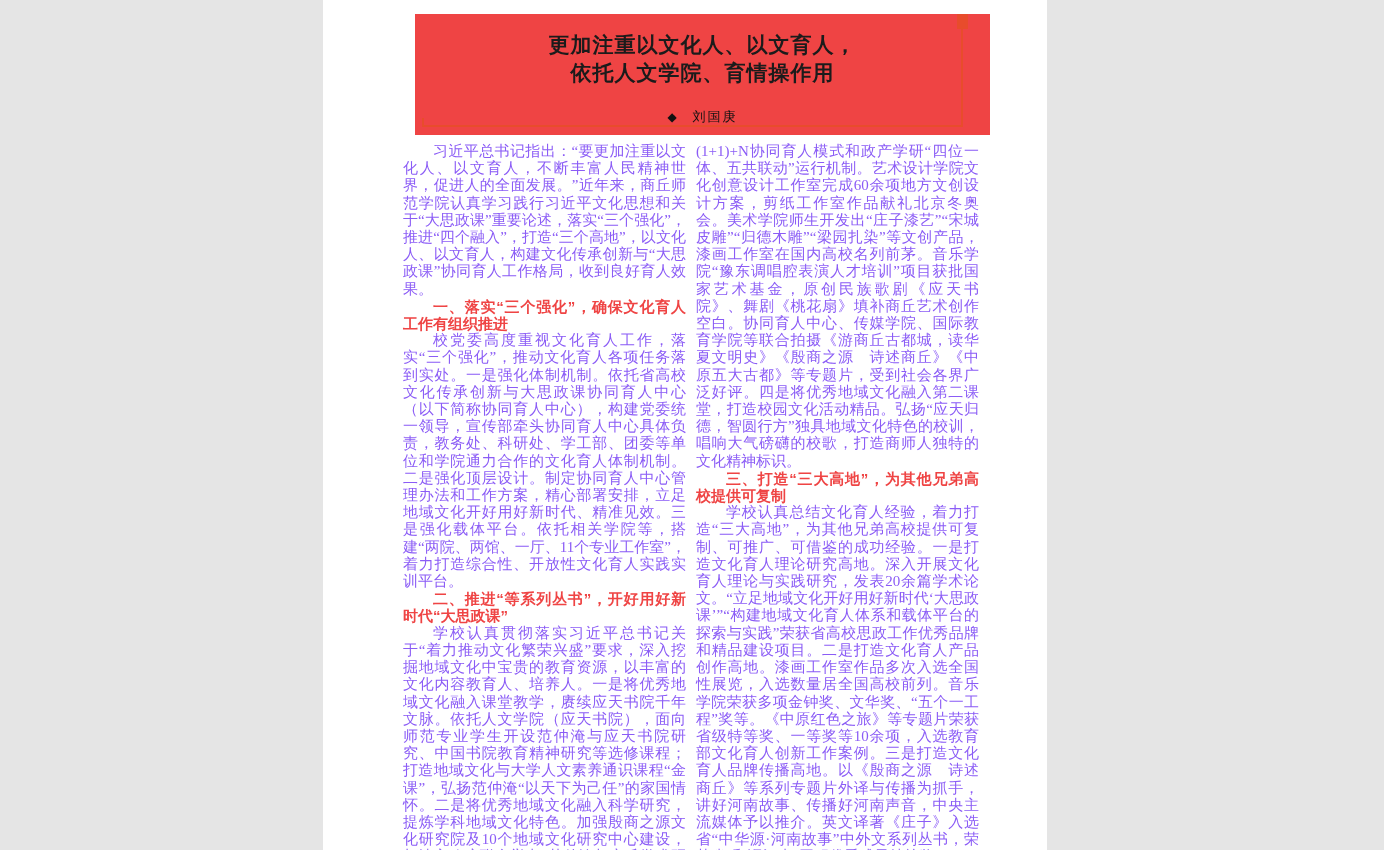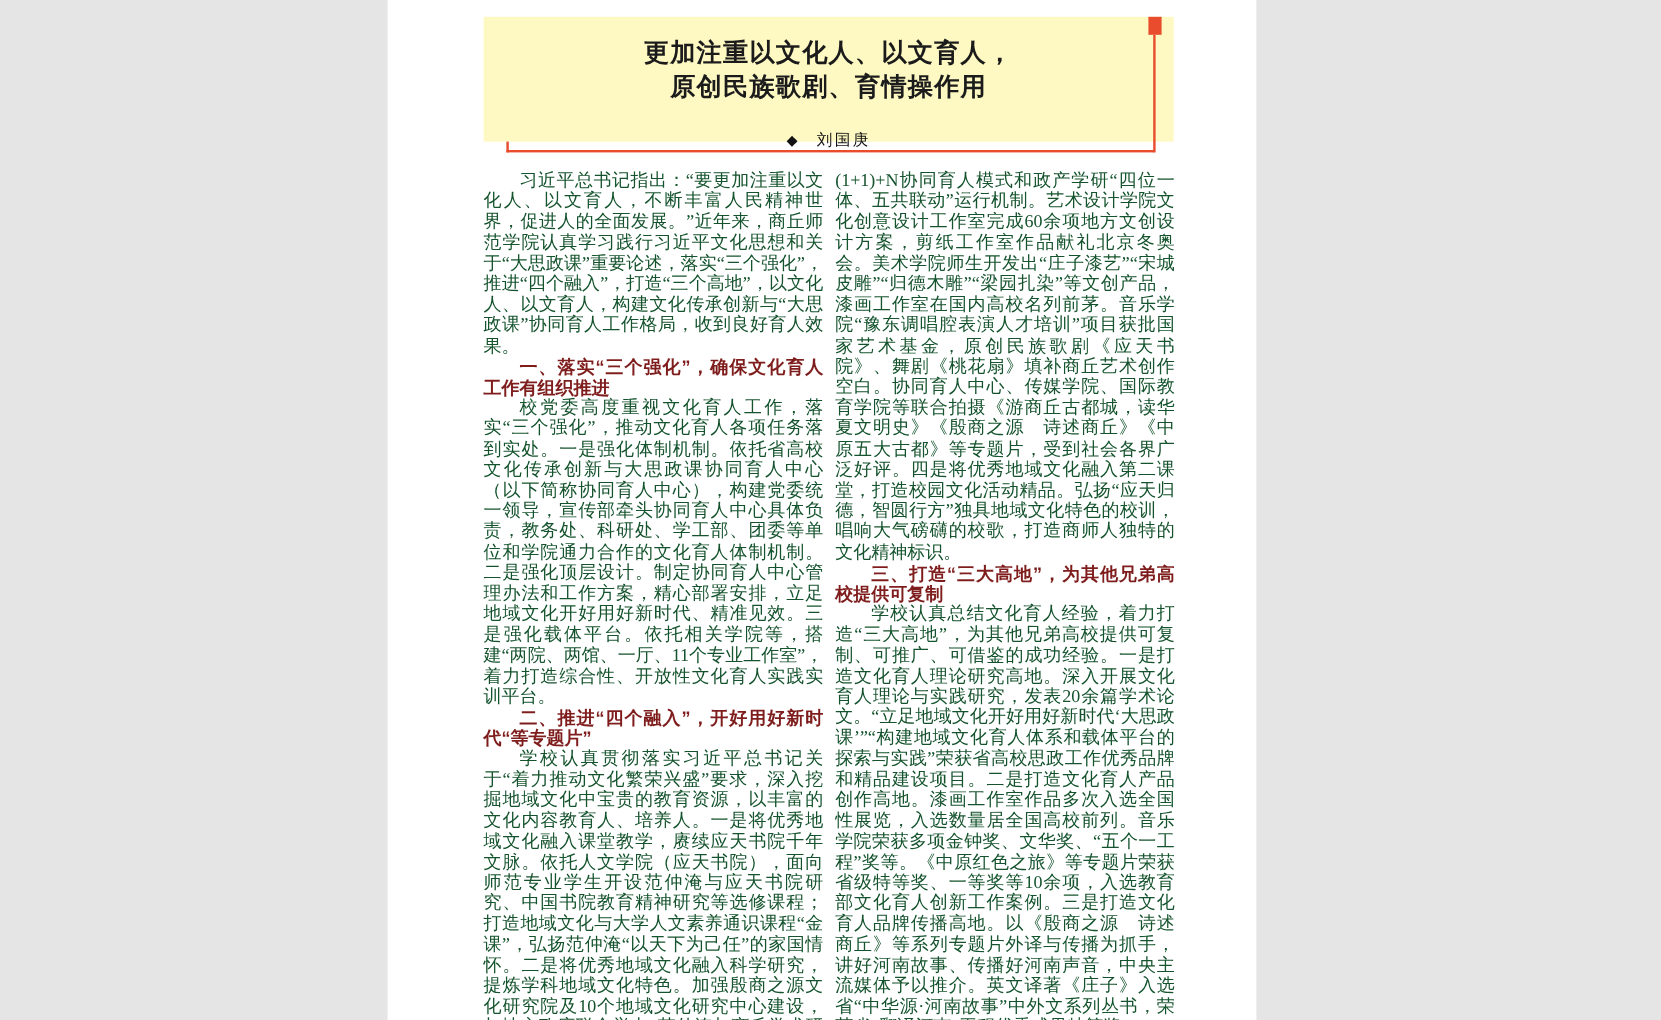--- a/index.html
+++ b/index.html
@@ -12,23 +12,23 @@
   .page {
     position: absolute;
     left: 323px; top: 0;
     width: 724px; height: 850px;
     background: #ffffff;
     overflow: hidden;
   }
   
   .masthead {
     position: absolute;
-    left: 80px; top: 14px;
-    width: 575px; height: 104px;
-    background: #fef9c3;
+    left: 92px; top: 14px;
+    width: 575px; height: 121px;
+    background: #ef4444;
     text-align: center;
   }
   .title-line {
     font-family: "Liberation Sans", "DejaVu Sans", sans-serif;
     font-weight: bold;
     font-size: 21px;
     line-height: 28px;
     color: #1b1b1b;
     letter-spacing: 1px;
   }
@@ -70,55 +70,55 @@
     left: 80px; top: 143px;
     width: 576px;
     display: flex;
     gap: 10px;
   }
   .col { width: 283px; }
   .body-p, .body-h, .body-note {
     font-size: 15px;
     line-height: 17.2px;
     text-align: justify;
-    color: #14532d;
+    color: #8b5cf6;
   }
   .body-p.indent { text-indent: 2em; }
   .body-p.noindent { text-indent: 0; }
   .body-h {
     font-family: "Liberation Sans", "DejaVu Sans", sans-serif;
     font-weight: bold;
     text-indent: 2em;
-    color: #7f1d1d;
+    color: #ef4444;
   }
 </style>
 </head>
 <body>
 
 <div class="page">
 
   <div class="masthead">
     <div class="title-line first">更加注重以文化人、以文育人，</div>
-    <div class="title-line">原创民族歌剧、育情操作用</div>
+    <div class="title-line">依托人文学院、育情操作用</div>
     <div class="byline">
       <span class="diamond">◆</span><span class="author-name">刘国庚</span>
     </div>
   </div>
 
   <div class="accent-square"></div>
   <div class="accent-vline"></div>
   <div class="accent-bracket"></div>
 
   <div class="columns">
 
     <div class="col">
       <p class="body-p indent">习近平总书记指出：“要更加注重以文化人、以文育人，不断丰富人民精神世界，促进人的全面发展。”近年来，商丘师范学院认真学习践行习近平文化思想和关于“大思政课”重要论述，落实“三个强化”，推进“四个融入”，打造“三个高地”，以文化人、以文育人，构建文化传承创新与“大思政课”协同育人工作格局，收到良好育人效果。</p>
       <p class="body-h">一、落实“三个强化”，确保文化育人工作有组织推进</p>
       <p class="body-p indent">校党委高度重视文化育人工作，落实“三个强化”，推动文化育人各项任务落到实处。一是强化体制机制。依托省高校文化传承创新与大思政课协同育人中心（以下简称协同育人中心），构建党委统一领导，宣传部牵头协同育人中心具体负责，教务处、科研处、学工部、团委等单位和学院通力合作的文化育人体制机制。二是强化顶层设计。制定协同育人中心管理办法和工作方案，精心部署安排，立足地域文化开好用好新时代、精准见效。三是强化载体平台。依托相关学院等，搭建“两院、两馆、一厅、11个专业工作室”，着力打造综合性、开放性文化育人实践实训平台。</p>
-      <p class="body-h">二、推进“四个融入”，开好用好新时代“等专题片”</p>
+      <p class="body-h">二、推进“等系列丛书”，开好用好新时代“大思政课”</p>
       <p class="body-p indent">学校认真贯彻落实习近平总书记关于“着力推动文化繁荣兴盛”要求，深入挖掘地域文化中宝贵的教育资源，以丰富的文化内容教育人、培养人。一是将优秀地域文化融入课堂教学，赓续应天书院千年文脉。依托人文学院（应天书院），面向师范专业学生开设范仲淹与应天书院研究、中国书院教育精神研究等选修课程；打造地域文化与大学人文素养通识课程“金课”，弘扬范仲淹“以天下为己任”的家国情怀。二是将优秀地域文化融入科学研究，提炼学科地域文化特色。加强殷商之源文化研究院及10个地域文化研究中心建设，与地方政府联合举办“范仲淹与商丘学术研讨会”等学术会议，出版《文化商丘》《宋荦全集》等系列丛书。学报《庄子·道家·道教研究》栏目获“全国教育院校期刊特色栏目”。三是将优秀地域文化融入专业实践，服务地方经济文化建设。大力推进项目化实践教学，探索构建专业工作室</p>
     </div>
 
     <div class="col">
       <p class="body-p noindent">(1+1)+N协同育人模式和政产学研“四位一体、五共联动”运行机制。艺术设计学院文化创意设计工作室完成60余项地方文创设计方案，剪纸工作室作品献礼北京冬奥会。美术学院师生开发出“庄子漆艺”“宋城皮雕”“归德木雕”“梁园扎染”等文创产品，漆画工作室在国内高校名列前茅。音乐学院“豫东调唱腔表演人才培训”项目获批国家艺术基金，原创民族歌剧《应天书院》、舞剧《桃花扇》填补商丘艺术创作空白。协同育人中心、传媒学院、国际教育学院等联合拍摄《游商丘古都城，读华夏文明史》《殷商之源　诗述商丘》《中原五大古都》等专题片，受到社会各界广泛好评。四是将优秀地域文化融入第二课堂，打造校园文化活动精品。弘扬“应天归德，智圆行方”独具地域文化特色的校训，唱响大气磅礴的校歌，打造商师人独特的文化精神标识。</p>
       <p class="body-h">三、打造“三大高地”，为其他兄弟高校提供可复制</p>
       <p class="body-p indent">学校认真总结文化育人经验，着力打造“三大高地”，为其他兄弟高校提供可复制、可推广、可借鉴的成功经验。一是打造文化育人理论研究高地。深入开展文化育人理论与实践研究，发表20余篇学术论文。“立足地域文化开好用好新时代‘大思政课’”“构建地域文化育人体系和载体平台的探索与实践”荣获省高校思政工作优秀品牌和精品建设项目。二是打造文化育人产品创作高地。漆画工作室作品多次入选全国性展览，入选数量居全国高校前列。音乐学院荣获多项金钟奖、文华奖、“五个一工程”奖等。《中原红色之旅》等专题片荣获省级特等奖、一等奖等10余项，入选教育部文化育人创新工作案例。三是打造文化育人品牌传播高地。以《殷商之源　诗述商丘》等系列专题片外译与传播为抓手，讲好河南故事、传播好河南声音，中央主流媒体予以推介。英文译著《庄子》入选省“中华源·河南故事”中外文系列丛书，荣获省“翻译河南”工程优秀成果特等奖。</p>
 
     </div>
 

